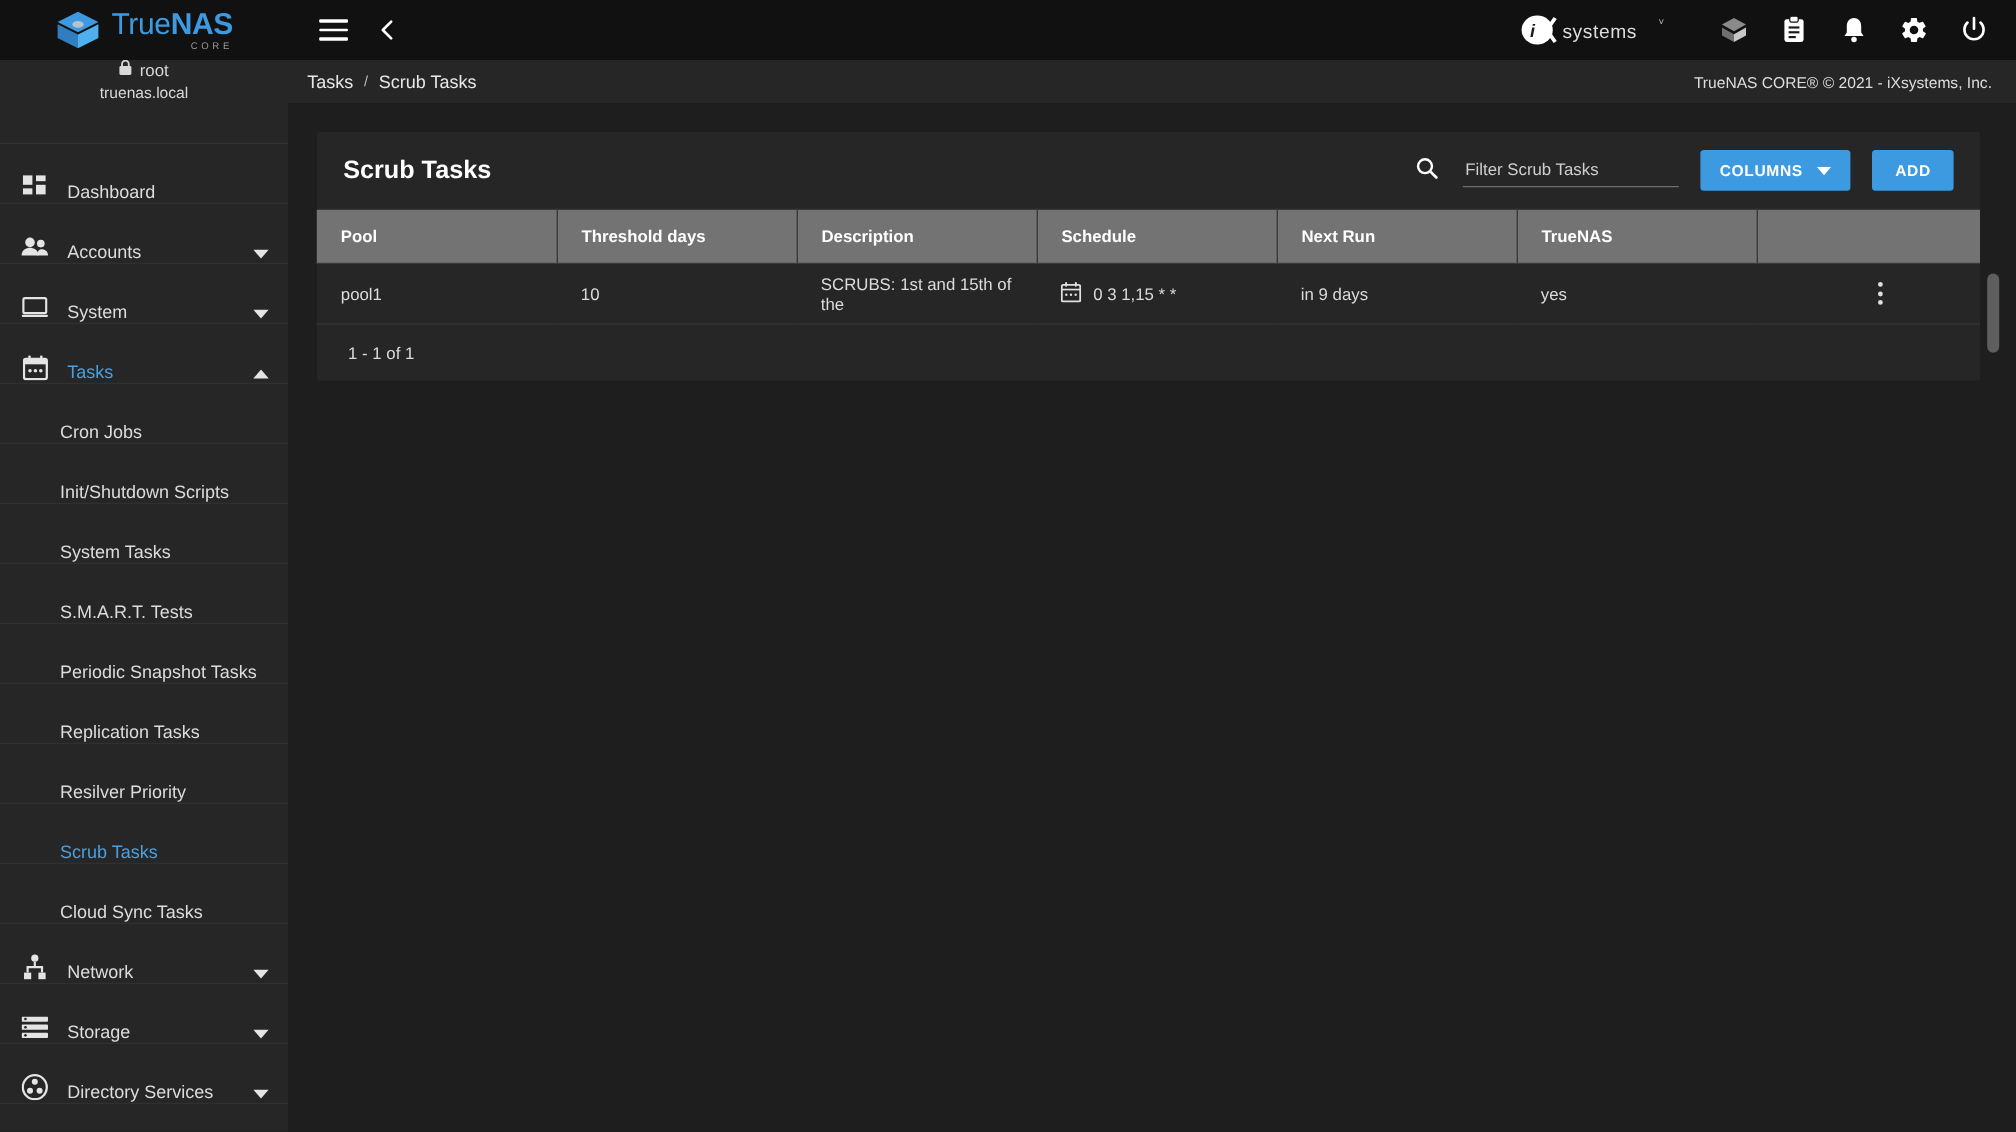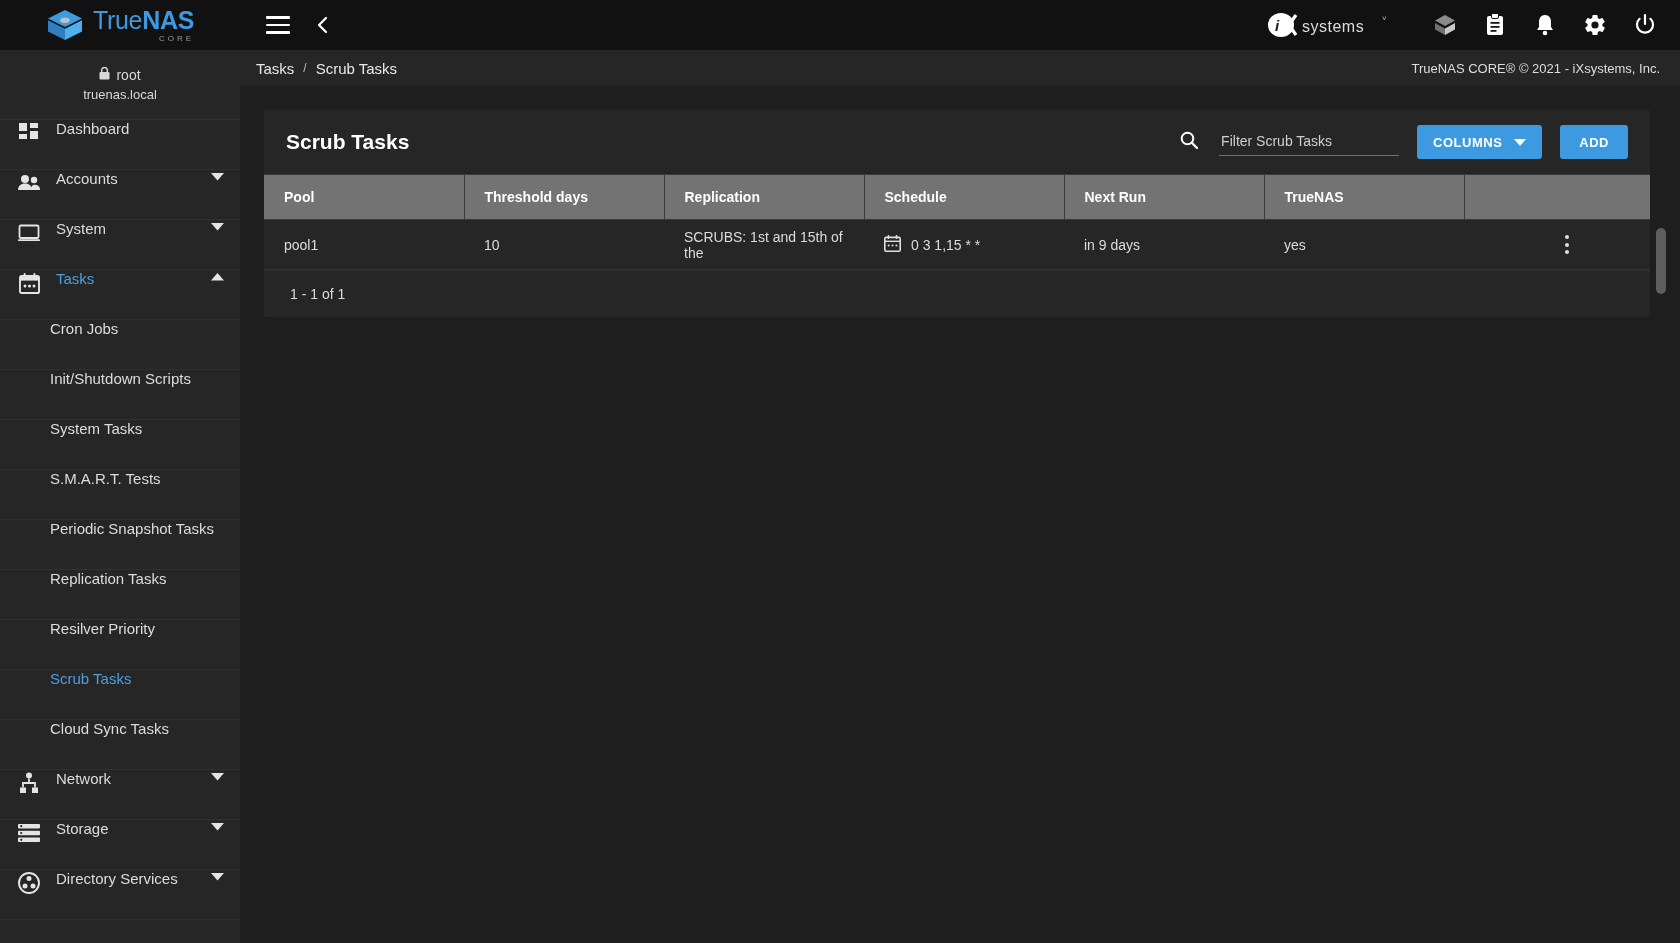--- a/index.html
+++ b/index.html
@@ -52,28 +52,28 @@
   .copyright { margin-left: auto; font-size: 13px; color: #dedede; }
 
   
   .sidebar {
     position: absolute; top: 50px; left: 0; width: 240px; height: 893px;
     background: #262626;
     overflow: hidden;
   }
   .userbox {
     height: 70px; display: flex; flex-direction: column;
-    align-items: center; justify-content: center; gap: 4px;
+    align-items: center; justify-content: flex-start; gap: 4px;
     border-bottom: 1px solid #333;
   }
   .userline { display: flex; align-items: center; gap: 6px; font-size: 14px; color: #d8d8d8; }
   .hostline { font-size: 13px; color: #d8d8d8; }
 
   .navitem {
-    height: 50px; display: flex; align-items: flex-start;
+    height: 50px; display: flex; align-items: flex-end;
     padding: 0 16px 0 16px;
     border-bottom: 1px solid #303030;
     cursor: pointer;
     font-size: 15px; color: #dcdcdc;
   }
   .navitem .nicon { width: 26px; height: 26px; display: flex; align-items: center; justify-content: center; margin-right: 14px; flex: 0 0 26px; }
   .navitem .nlabel { flex: 1; }
   .navitem .ncaret { width: 14px; height: 14px; display:flex; align-items:center; justify-content:center; }
   .navitem.active .nlabel { color: #4b9fe1; }
   .navitem.sub { padding-left: 50px; font-size: 15px; }
@@ -428,21 +428,21 @@
           <col style="width:200px">
         <col style="width:200px">
           <col style="width:200px">
           <col style="width:200px">
           <col style="width:186px">
       </colgroup>
       <thead>
           <tr id="grid-head">
             <th>Pool</th>
             <th>Threshold days</th>
-            <th>Replication</th>
+            <th>Description</th>
             <th>Schedule</th>
             <th>Next Run</th>
             <th>TrueNAS</th>
             <th></th>
           </tr>
         </thead>
       <tbody id="grid-body">
           <tr>
             <td>pool1</td>
             <td>10</td>

